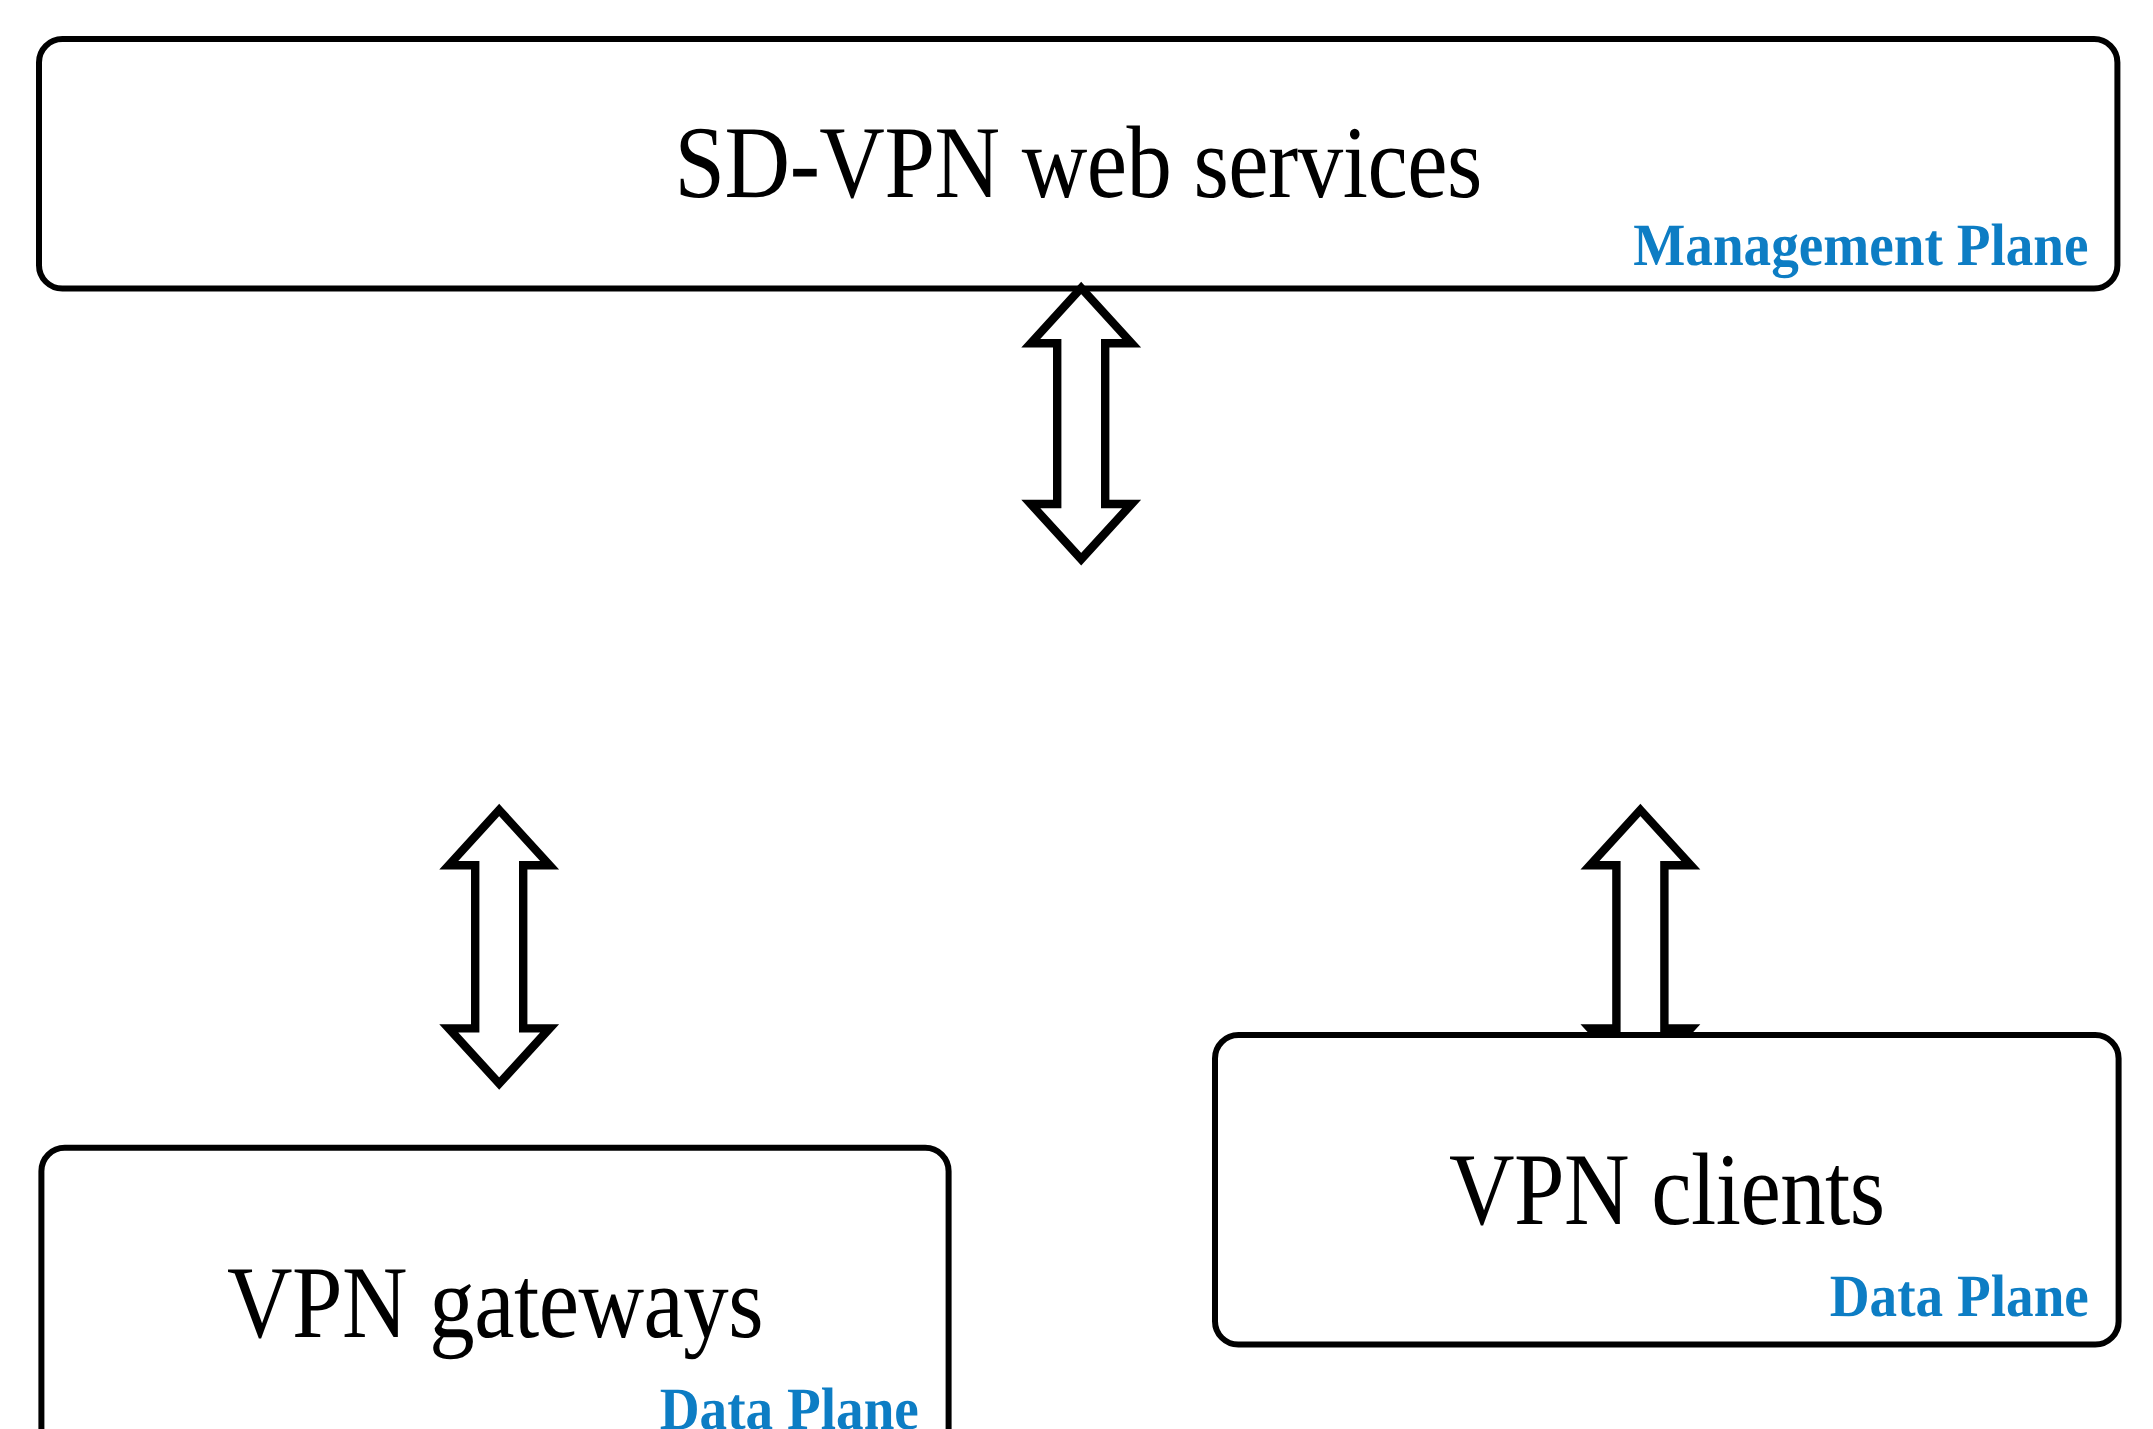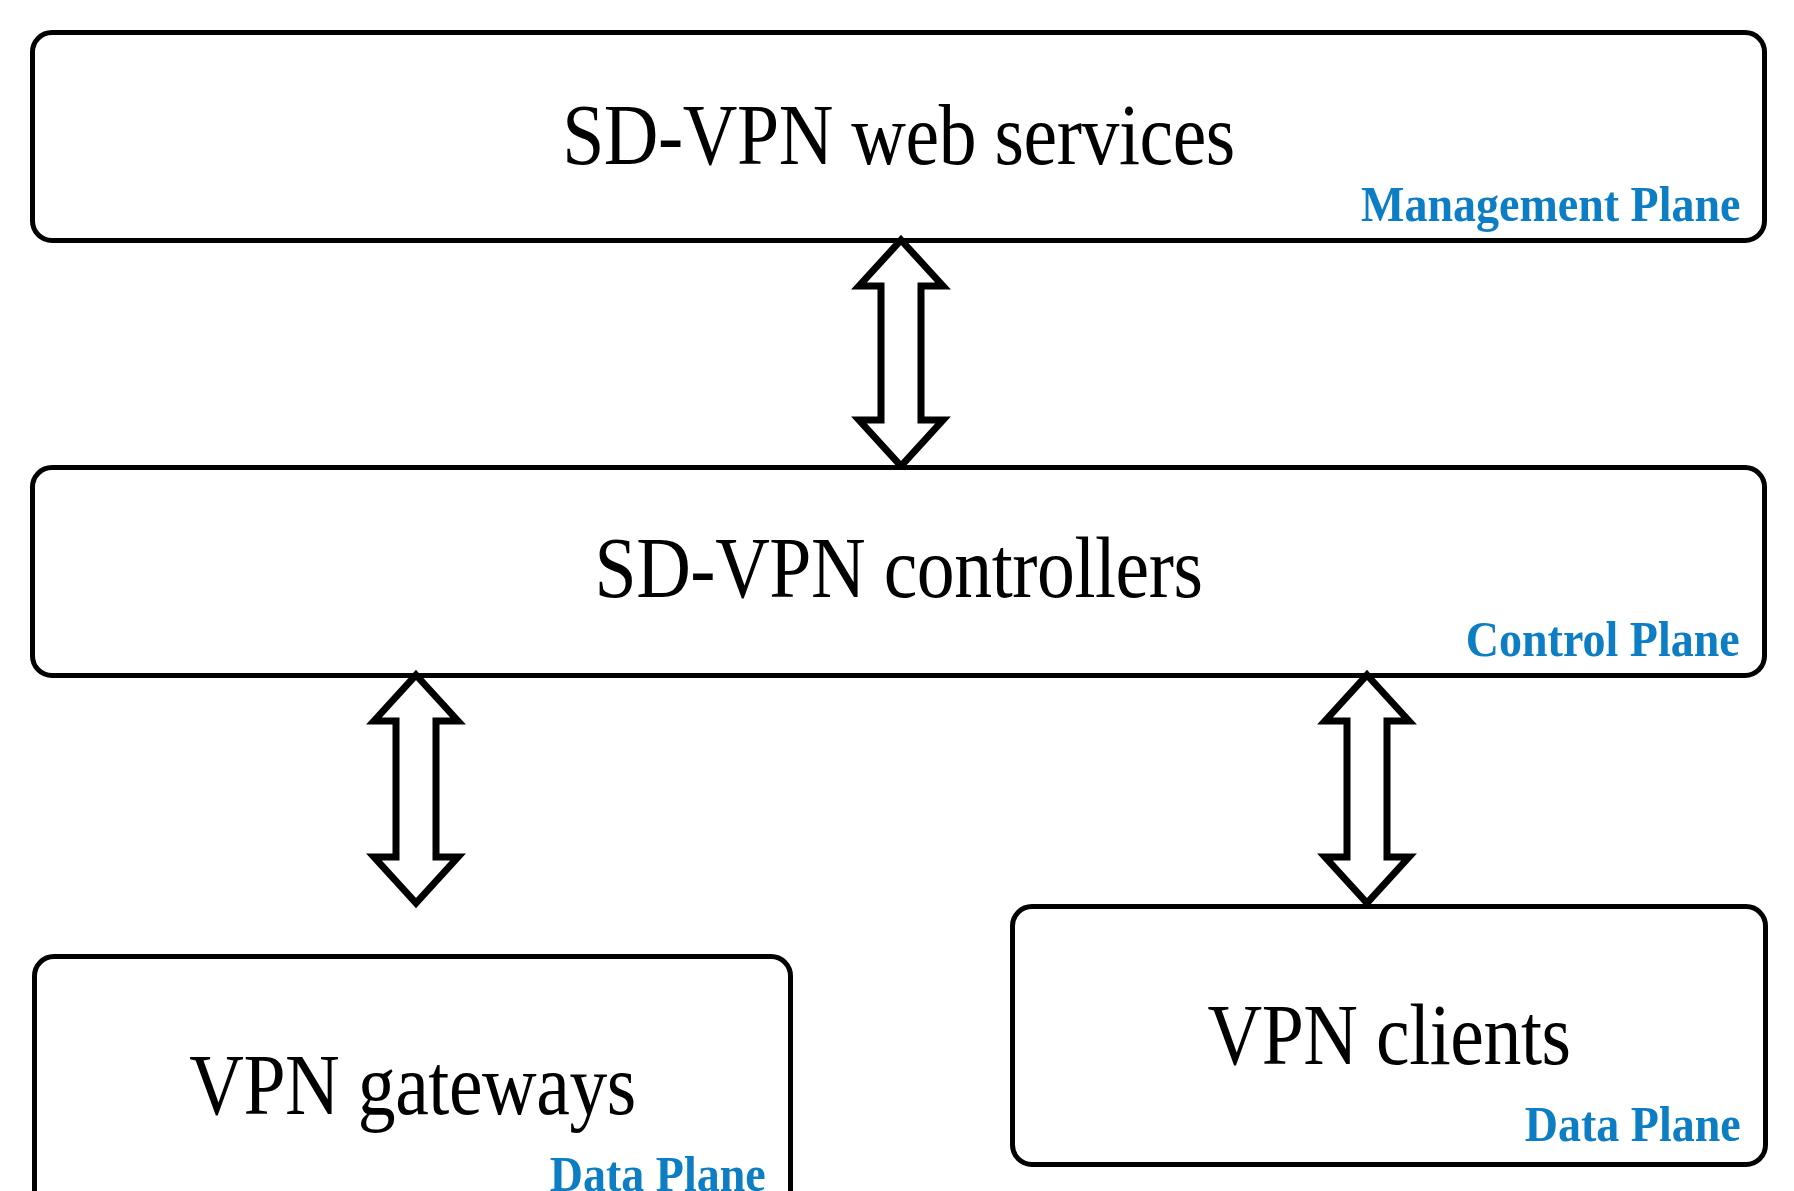--- a/index.html
+++ b/index.html
@@ -102,21 +102,21 @@
   #box-gateways .plane-tag {
     right: 22px;
     bottom: 10px;
     font-size: 50px;
     line-height: 56px;
   }
 
   
   #box-clients {
     left: 1010px;
-    top: 904px;
+    top: 860px;
     width: 758px;
     height: 263px;
   }
   #box-clients .node-title {
     top: 80px;
     font-size: 86px;
     line-height: 92px;
   }
   #box-clients .plane-tag {
     right: 22px;
@@ -161,24 +161,20 @@
     <div class="node-title">SD-VPN web services</div>
     <div class="plane-tag" style="color: rgb(13, 125, 196);">Management Plane</div>
   </div>
 
   <div class="arrow-connector" id="arrow-mgmt-control">
     <svg viewBox="0 0 92 230" width="92" height="230">
       <polygon points="46,2 88,48 66,48 66,182 88,182 46,228 4,182 26,182 26,48 4,48" fill="#ffffff" stroke="#000000" stroke-width="7" stroke-linejoin="miter"></polygon>
     </svg>
   </div>
 
-  <div class="node-box" id="box-control" style="border-color: rgb(0, 0, 0); background: rgb(255, 255, 255);">
-    <div class="node-title">SD-VPN controllers</div>
-    <div class="plane-tag" style="color: rgb(13, 125, 196);">Control Plane</div>
-  </div>
 
   <div class="arrow-connector" id="arrow-control-gateways">
     <svg viewBox="0 0 92 232" width="92" height="232">
       <polygon points="46,2 88,48 66,48 66,184 88,184 46,230 4,184 26,184 26,48 4,48" fill="#ffffff" stroke="#000000" stroke-width="7" stroke-linejoin="miter"></polygon>
     </svg>
   </div>
 
   <div class="arrow-connector" id="arrow-control-clients">
     <svg viewBox="0 0 92 232" width="92" height="232">
       <polygon points="46,2 88,48 66,48 66,184 88,184 46,230 4,184 26,184 26,48 4,48" fill="#ffffff" stroke="#000000" stroke-width="7" stroke-linejoin="miter"></polygon>

